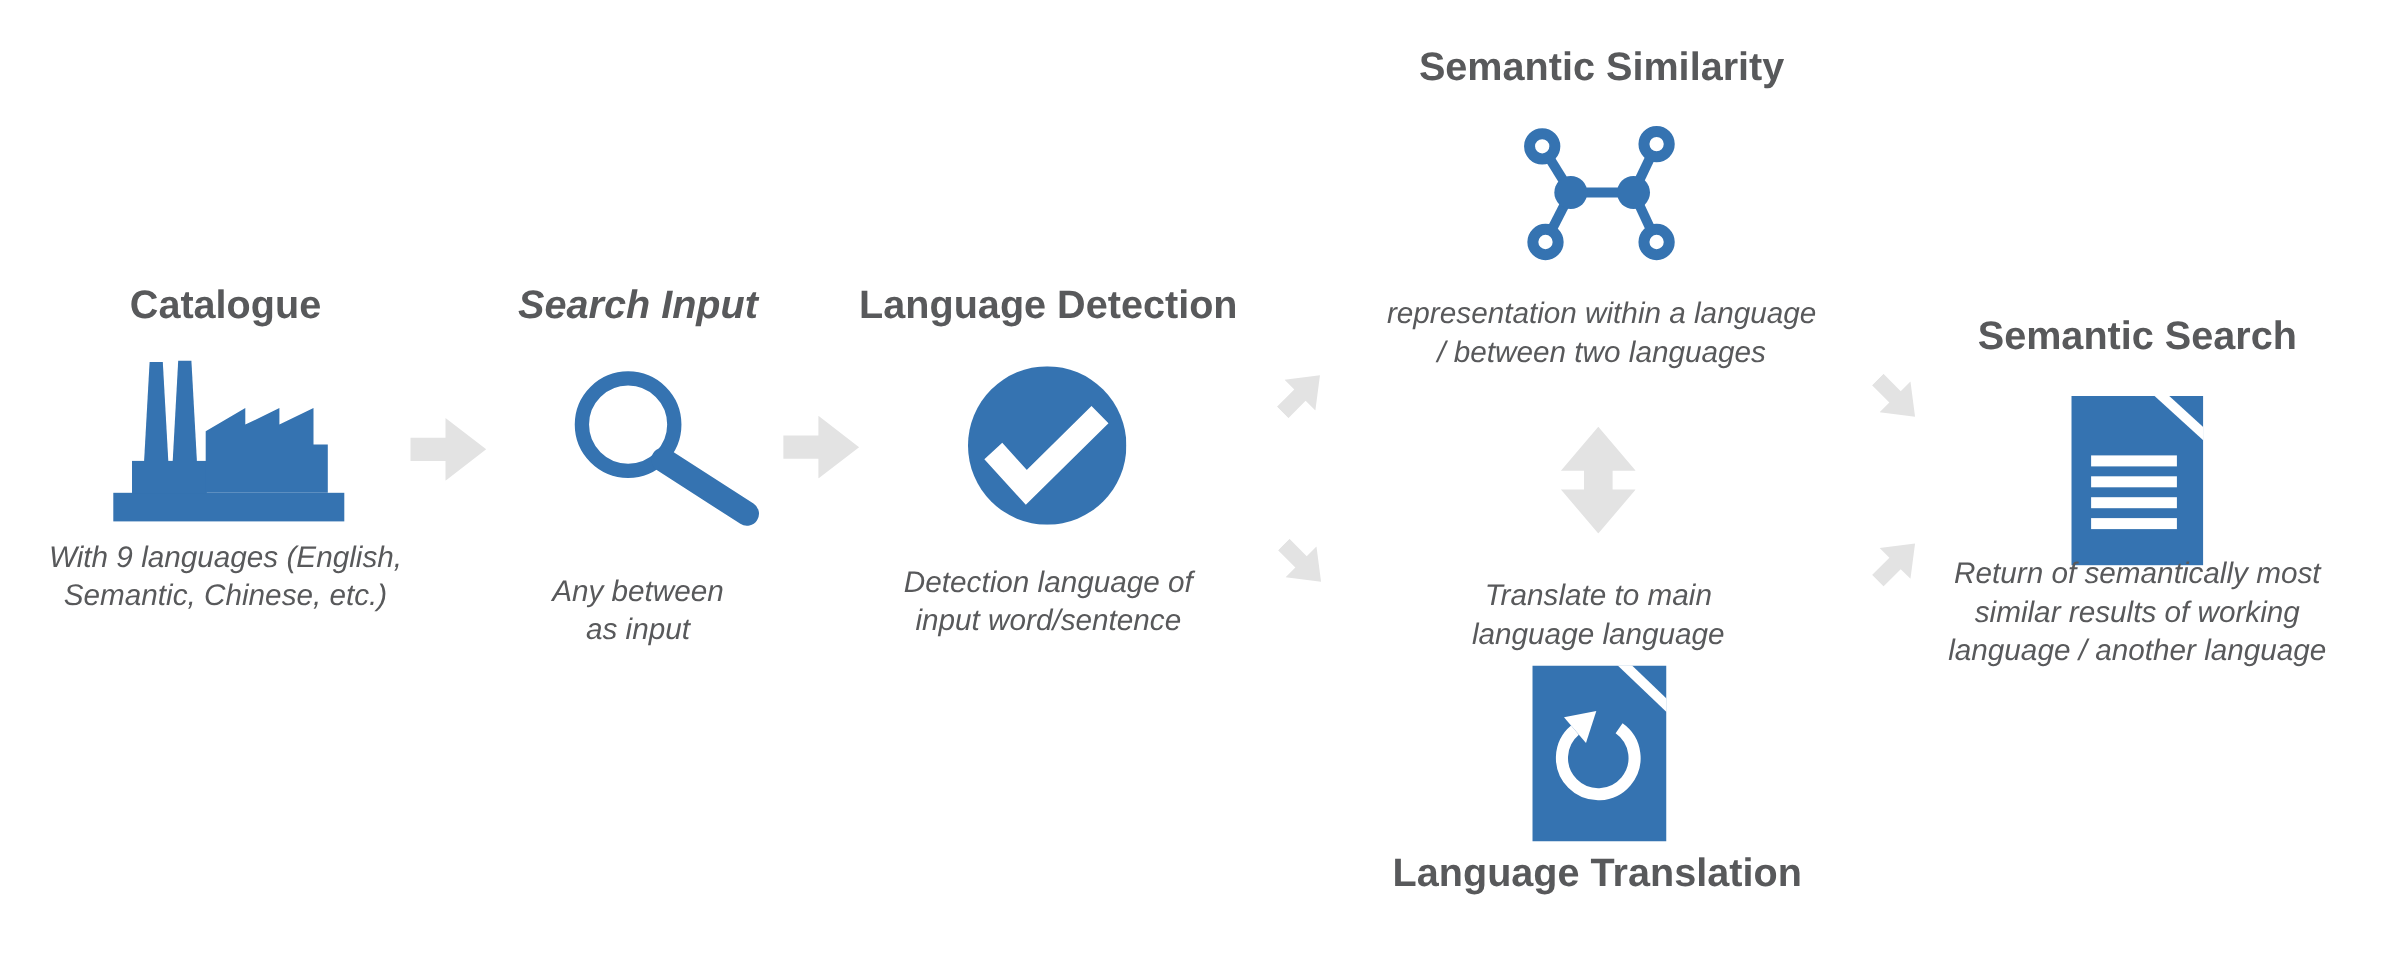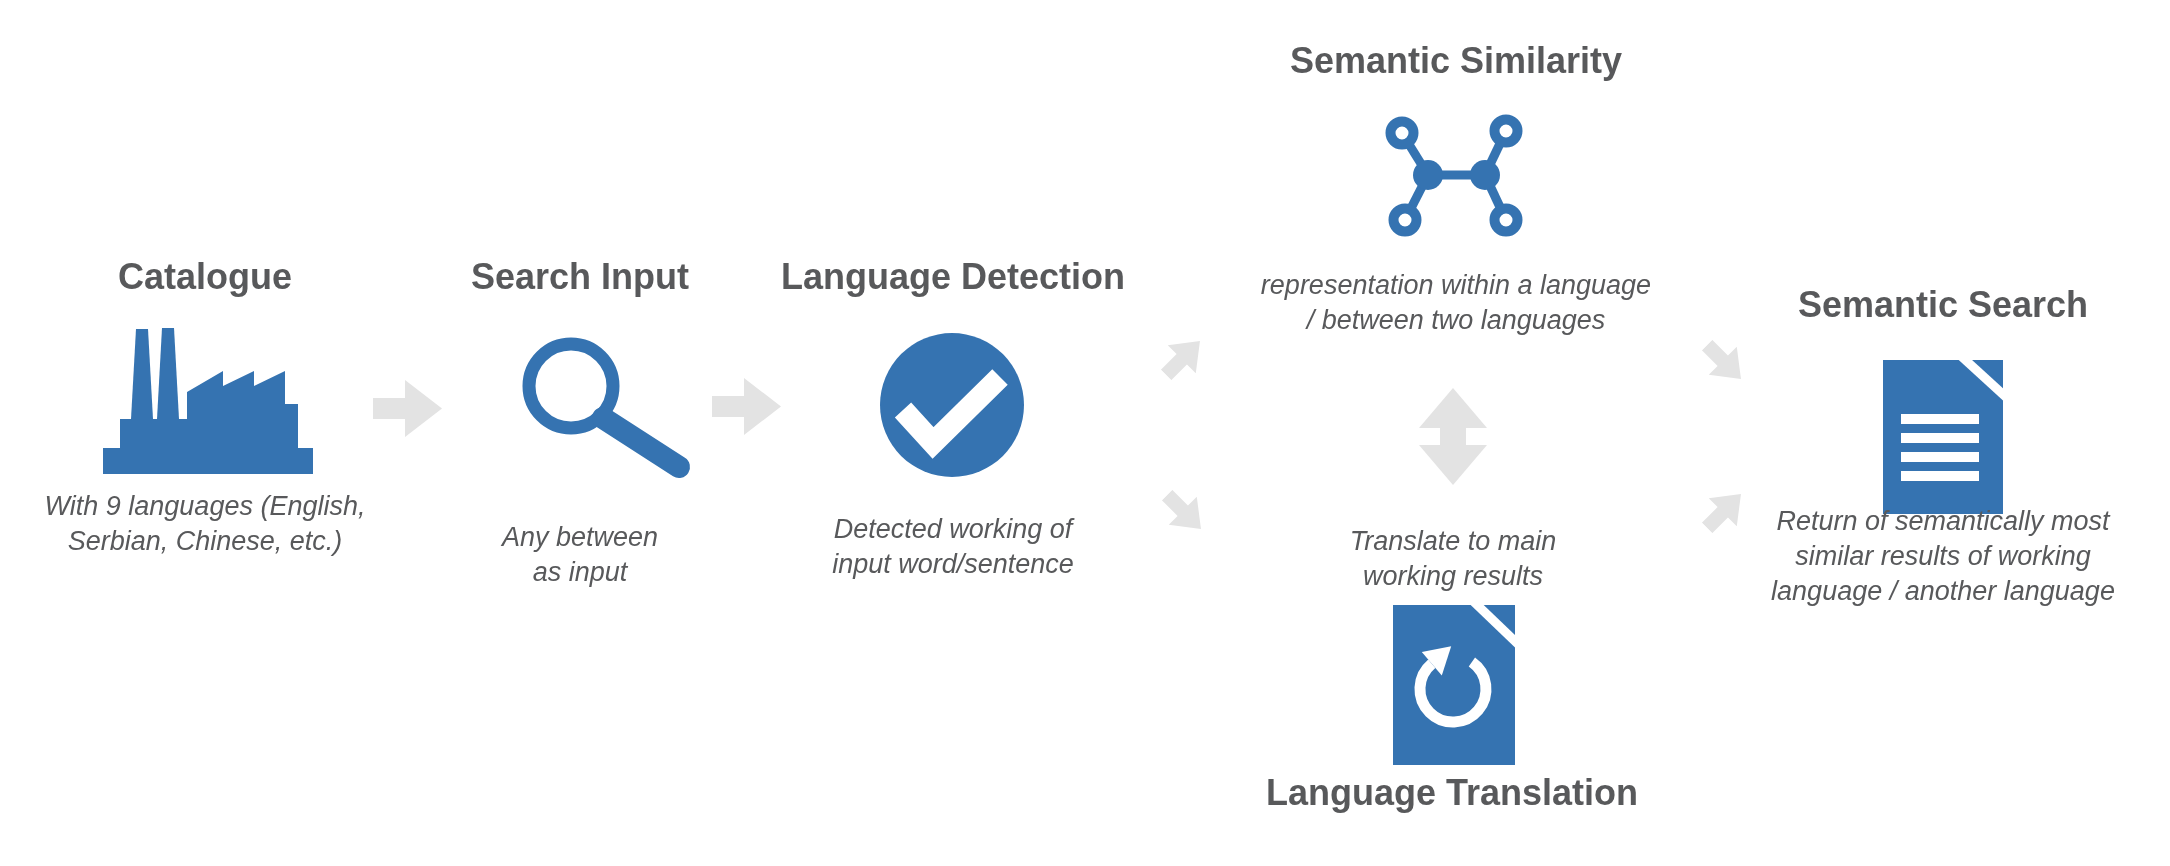--- a/index.html
+++ b/index.html
@@ -50,30 +50,30 @@
     <svg width="220" height="155" viewBox="0 0 220 155">
       <rect x="8" y="128" width="210" height="26" fill="currentColor"></rect>
       <rect x="25" y="99" width="68" height="30" fill="currentColor"></rect>
       <polygon points="41,9 53,9 58,99 36,99" fill="currentColor"></polygon>
       <polygon points="67,8 79,8 84,99 62,99" fill="currentColor"></polygon>
       <path d="M92,128 L92,72 L128,51 L128,66 L159,51 L159,66 L190,51 L190,84 L203,84 L203,128 Z" fill="currentColor"></path>
     </svg>
   </div>
   <div class="caption" style="left:205px;top:489px;">
     <div>With 9 languages (English,</div>
-    <div>Serbian, Chinese, etc.)</div>
+    <div>Semantic, Chinese, etc.)</div>
   </div>
 
   <div class="arrow" style="left:373px;top:380px;">
     <svg width="69" height="57" viewBox="0 0 69 57">
         <polygon points="0,18 32,18 32,0 69,28.5 32,57 32,39 0,39" fill="currentColor"></polygon>
       </svg>
   </div>
 
-  <div class="title" style="left:580px;top:258px;">Search Input</div>
+  <div class="title" style="left:580px;top:258px;font-style:italic;">Search Input</div>
   <div class="icon" style="left:521px;top:337px;">
     <svg width="180" height="148" viewBox="0 0 180 148">
       <circle cx="50" cy="49" r="42" fill="none" stroke="currentColor" stroke-width="13"></circle>
       <line x1="82" y1="81" x2="158" y2="130" stroke="currentColor" stroke-width="22" stroke-linecap="round"></line>
     </svg>
   </div>
   <div class="caption" style="left:580px;top:520px;">
     <div>Any between</div>
     <div>as input</div>
   </div>
@@ -85,21 +85,21 @@
   </div>
 
   <div class="title" style="left:953px;top:258px;">Language Detection</div>
   <div class="icon" style="left:880px;top:333px;">
     <svg width="144" height="144" viewBox="0 0 144 144">
       <circle cx="72" cy="72" r="72" fill="currentColor"></circle>
       <polyline points="23,77 53,110 120,44" fill="none" stroke="#FFFFFF" stroke-width="22" stroke-linecap="butt" stroke-linejoin="miter"></polyline>
     </svg>
   </div>
   <div class="caption" style="left:953px;top:512px;">
-    <div>Detected working of</div>
+    <div>Detection language of</div>
     <div>input word/sentence</div>
   </div>
 
   <div class="arrow" style="left:1159px;top:338px;transform:rotate(-45deg);">
     <svg width="48" height="40" viewBox="0 0 69 57">
         <polygon points="0,18 32,18 32,0 69,28.5 32,57 32,39 0,39" fill="currentColor"></polygon>
       </svg>
   </div>
   <div class="arrow" style="left:1160px;top:492px;transform:rotate(45deg);">
     <svg width="48" height="40" viewBox="0 0 69 57">
@@ -131,21 +131,21 @@
   </div>
 
   <div class="arrow" style="left:1419px;top:388px;">
     <svg width="68" height="97" viewBox="0 0 68 97">
       <polygon points="34,0 68,40 47,40 47,57 68,57 34,97 0,57 21,57 21,40 0,40" fill="currentColor"></polygon>
     </svg>
   </div>
 
   <div class="caption" style="left:1453px;top:524px;">
     <div>Translate to main</div>
-    <div>working results</div>
+    <div>language language</div>
   </div>
   <div class="icon" style="left:1393px;top:605px;">
     <svg width="122" height="160" viewBox="0 0 122 160">
       <rect x="0" y="0" width="122" height="160" fill="currentColor"></rect>
       <line x1="80" y1="-4" x2="126" y2="40" stroke="#FFFFFF" stroke-width="9"></line>
       <path d="M 78.9 57 A 33 33 0 1 1 38.8 58.7" fill="none" stroke="#FFFFFF" stroke-width="11"></path>
       <polygon points="58.2,41.3 48.8,70.4 28.8,47 " fill="#FFFFFF"></polygon>
     </svg>
   </div>
   <div class="title" style="left:1452px;top:774px;">Language Translation</div>

